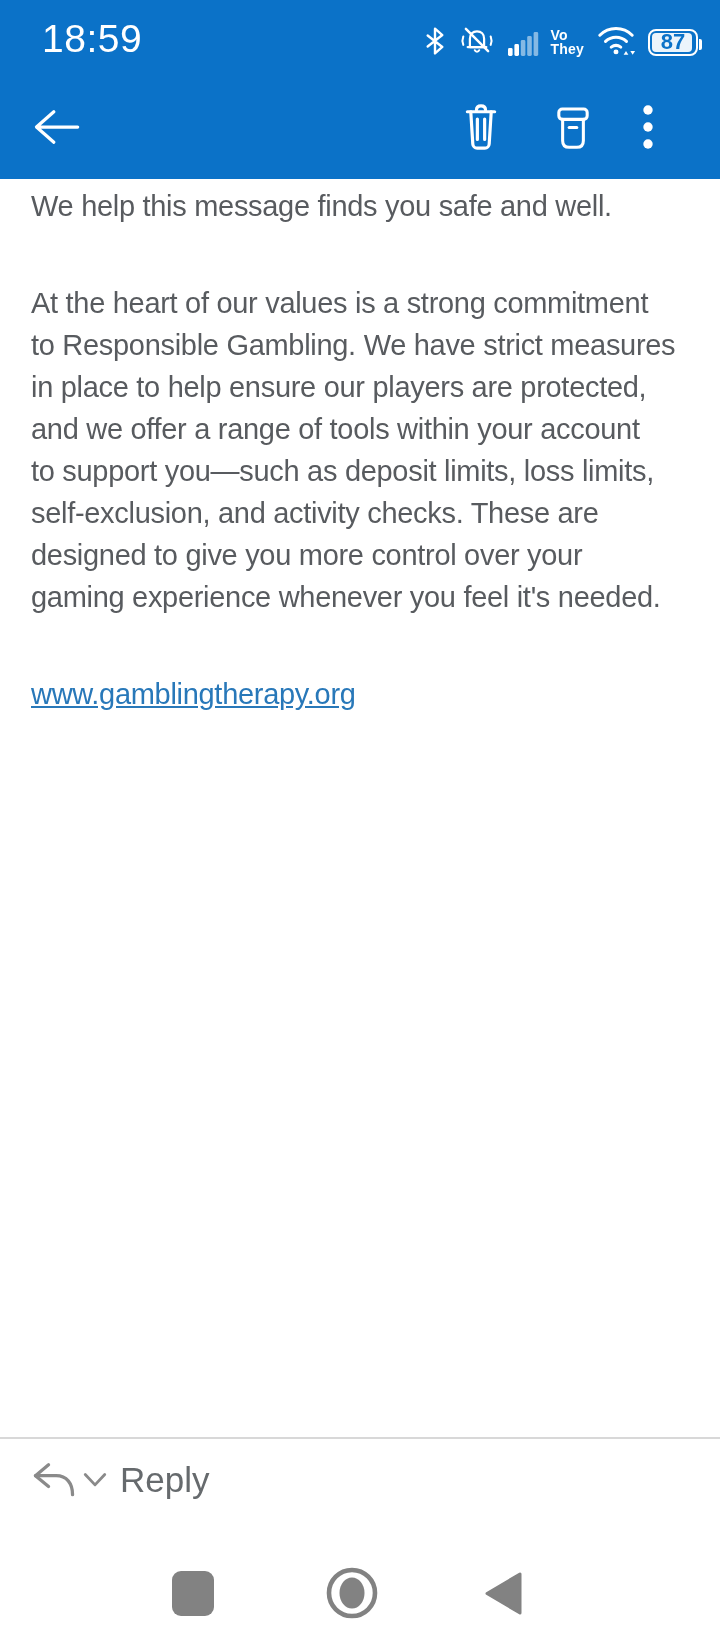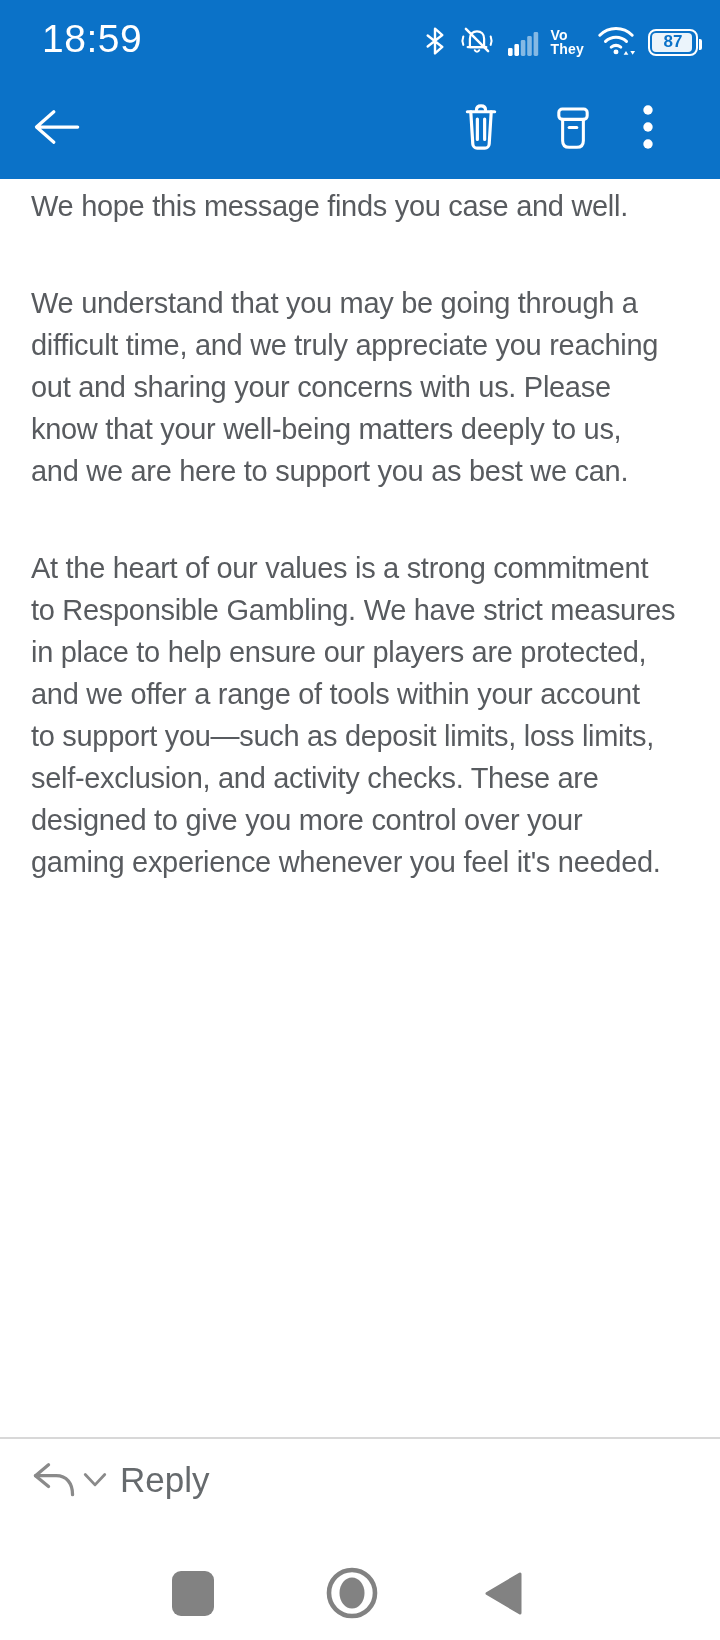--- a/index.html
+++ b/index.html
@@ -19,21 +19,21 @@
   .status-bar {
     height:74px; display:flex; align-items:center;
     padding:4px 22px 0 42px; box-sizing:border-box;
   }
   .time { font-size:39px; font-weight:400; letter-spacing:.5px; }
   .status-icons { margin-left:auto; display:flex; align-items:flex-end; gap:12px; }
   .vowifi { font-size:14px; font-weight:700; line-height:14px; text-align:left; letter-spacing:.2px; }
   .battery { position:relative; width:50px; height:27px; border:2.5px solid #fff; border-radius:8px; box-sizing:border-box; }
   .battery-fill { position:absolute; left:2px; top:2px; bottom:2px; width:86%; background:rgba(255,255,255,.92); border-radius:4px; }
   .battery-num { position:absolute; inset:0; display:flex; align-items:center; justify-content:center;
-                 font-size:17px; font-weight:700; color:#0b72c8; }
+                 font-size:22px; font-weight:700; color:#0b72c8; }
   .battery-nub { position:absolute; right:-6px; top:8px; width:3.5px; height:11px; background:#fff; border-radius:0 2px 2px 0; }
 
   .app-bar {
     height:105px; display:flex; align-items:center;
     padding:0 66px 0 30px; box-sizing:border-box;
   }
   .appbar-actions { margin-left:auto; display:flex; align-items:center; gap:47px; }
   .icon-btn { display:flex; align-items:center; justify-content:center; background:none; border:none; padding:0; cursor:pointer; }
 
   
@@ -146,34 +146,32 @@
           <circle cx="6" cy="6" r="4.7" fill="#fff"></circle>
           <circle cx="6" cy="23" r="4.7" fill="#fff"></circle>
           <circle cx="6" cy="40" r="4.7" fill="#fff"></circle>
         </svg>
       </button>
     </span>
   </div>
 </div>
 
 <div class="content">
-  <p>We hope this message finds you case and well.</p>
-  <p>We understand that you may be going through a
-difficult time, and we truly appreciate you reaching
-out and sharing your concerns with us. Please
-know that your well-being matters deeply to us,
-and we are here to support you as best we can.</p>
+  <p>We help this message finds you safe and well.</p>
   <p>At the heart of our values is a strong commitment
 to Responsible Gambling. We have strict measures
 in place to help ensure our players are protected,
 and we offer a range of tools within your account
 to support you—such as deposit limits, loss limits,
 self-exclusion, and activity checks. These are
 designed to give you more control over your
 gaming experience whenever you feel it's needed.</p>
+  <div class="link-row">
+    <a href="#">www.gamblingtherapy.org</a>
+  </div>
 </div>
 
 <div class="divider"></div>
 
 <div class="reply-bar">
   <svg width="48" height="40" viewBox="0 0 44 36">
     <path d="M17 4 L5 14 L17 24" fill="none" stroke="#8a8a8a" stroke-width="3" stroke-linecap="round" stroke-linejoin="round"></path>
     <path d="M5 14 H24 C33.5 14 39 21 39 31.5" fill="none" stroke="#8a8a8a" stroke-width="3" stroke-linecap="round"></path>
   </svg>
   <svg width="26" height="18" viewBox="0 0 24 16">

